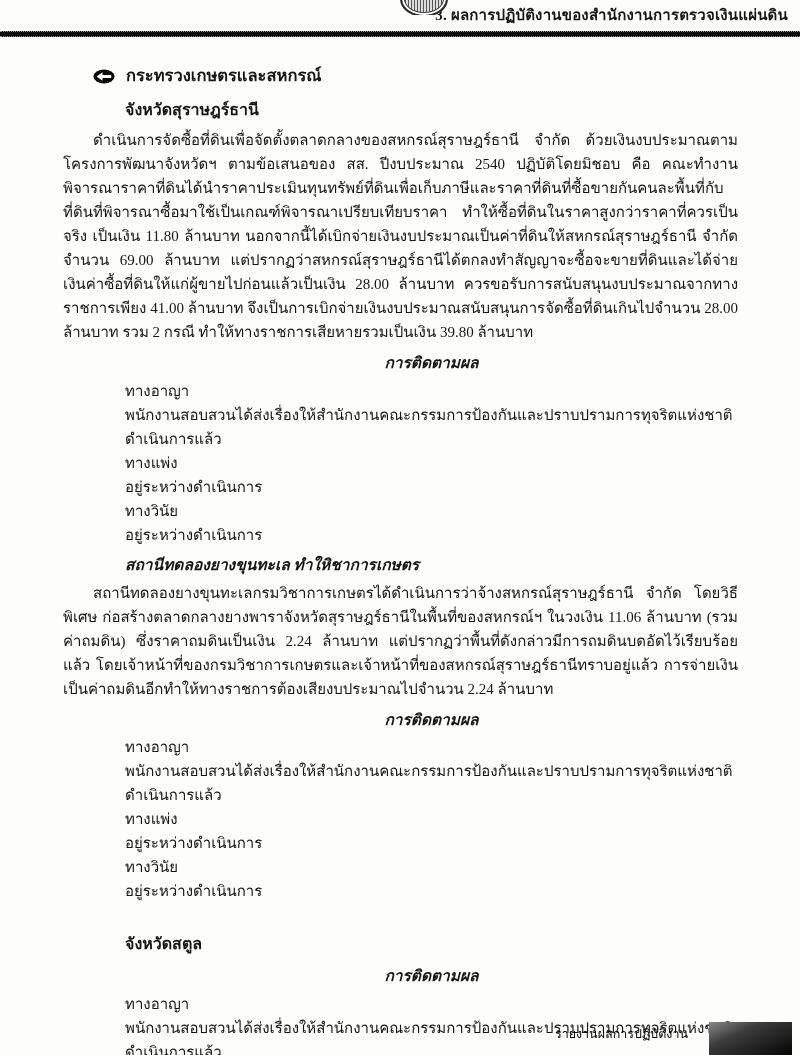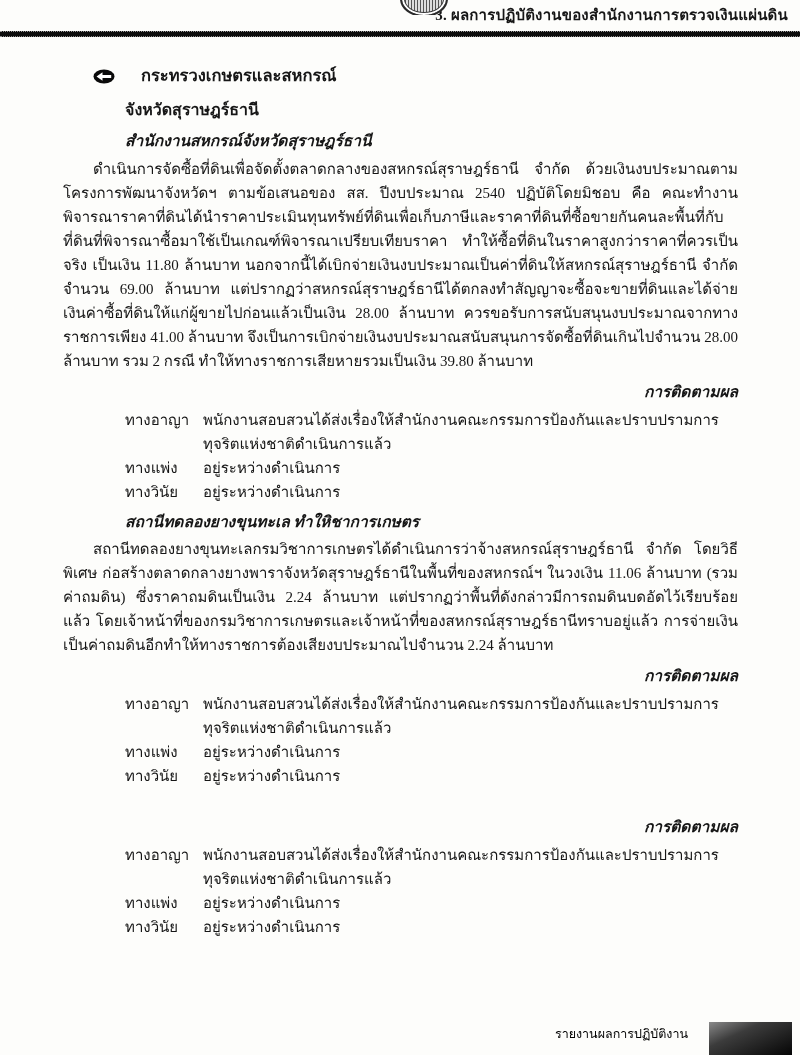--- a/index.html
+++ b/index.html
@@ -40,21 +40,21 @@
     background:repeating-linear-gradient(90deg,#555 0 1px,#ddd 1px 3px);
   }
   
   .content{
     padding:24px 62px 0 63px;
     font-size:15px;
     line-height:1.6;
     text-align:justify;
   }
   .ministry-row{
-    display:flex;align-items:center;gap:26px;
+    display:flex;align-items:center;gap:11px;
     margin:2px 0 8px 30px;
     font-weight:bold;font-size:16.5px;
     text-align:left;
   }
   .bullet{flex:none;display:inline-flex;}
   .province-heading{
     font-weight:bold;
     font-size:16px;
     margin:8px 0 5px 62px;
     text-align:left;
@@ -66,26 +66,27 @@
     text-align:left;
   }
   .para{
     text-indent:30px;
     margin:0 0 5px 0;
   }
   .fu-heading{
     font-weight:bold;font-style:italic;
     font-size:15.5px;
     margin:7px 0 3px 62px;
-    text-align:right;
+    text-align:center;
   }
   .fu-row{
     display:flex;
     margin-left:62px;
     text-align:left;
+    flex-direction:column;
   }
   .fu-label{width:78px;flex:none;}
   .fu-value{flex:1;}
   .section-gap{height:20px;}
   
   .footer-text{
     position:absolute;
     right:112px;bottom:11px;
     font-size:12.5px;
     color:#000000;
@@ -116,21 +117,20 @@
         <svg width="22" height="15" viewBox="0 0 22 15" aria-hidden="true">
           <ellipse cx="11" cy="7.5" rx="10.5" ry="7" fill="#0a0a0a"></ellipse>
           <path d="M3.5 7.5 L9.5 3.2 L9.5 5.9 L18.2 5.9 L18.2 9.1 L9.5 9.1 L9.5 11.8 Z" fill="#ffffff"></path>
         </svg>
       </span>
       <span>กระทรวงเกษตรและสหกรณ์</span>
     </div>
 
     <div class="province-heading">จังหวัดสุราษฎร์ธานี</div>
 
-    <div class="unit-heading">สำนักงานสหกรณ์จังหวัดสุราษฎร์ธานี</div>
     <div class="para">ดำเนินการจัดซื้อที่ดินเพื่อจัดตั้งตลาดกลางของสหกรณ์สุราษฎร์ธานี จำกัด  ด้วยเงินงบประมาณตามโครงการพัฒนาจังหวัดฯ ตามข้อเสนอของ สส. ปีงบประมาณ 2540 ปฏิบัติโดยมิชอบ  คือ  คณะทำงานพิจารณาราคาที่ดินได้นำราคาประเมินทุนทรัพย์ที่ดินเพื่อเก็บภาษีและราคาที่ดินที่ซื้อขายกันคนละพื้นที่กับที่ดินที่พิจารณาซื้อมาใช้เป็นเกณฑ์พิจารณาเปรียบเทียบราคา  ทำให้ซื้อที่ดินในราคาสูงกว่าราคาที่ควรเป็นจริง  เป็นเงิน  11.80  ล้านบาท  นอกจากนี้ได้เบิกจ่ายเงินงบประมาณเป็นค่าที่ดินให้สหกรณ์สุราษฎร์ธานี จำกัด  จำนวน  69.00  ล้านบาท  แต่ปรากฏว่าสหกรณ์สุราษฎร์ธานีได้ตกลงทำสัญญาจะซื้อจะขายที่ดินและได้จ่ายเงินค่าซื้อที่ดินให้แก่ผู้ขายไปก่อนแล้วเป็นเงิน  28.00  ล้านบาท  ควรขอรับการสนับสนุนงบประมาณจากทางราชการเพียง  41.00  ล้านบาท จึงเป็นการเบิกจ่ายเงินงบประมาณสนับสนุนการจัดซื้อที่ดินเกินไปจำนวน  28.00  ล้านบาท  รวม  2 กรณี  ทำให้ทางราชการเสียหายรวมเป็นเงิน  39.80  ล้านบาท</div>
 
     <div class="fu-heading">การติดตามผล</div>
     <div class="fu-row">
       <div class="fu-label">ทางอาญา</div>
       <div class="fu-value">พนักงานสอบสวนได้ส่งเรื่องให้สำนักงานคณะกรรมการป้องกันและปราบปรามการทุจริตแห่งชาติดำเนินการแล้ว</div>
     </div>
     <div class="fu-row">
       <div class="fu-label">ทางแพ่ง</div>
       <div class="fu-value">อยู่ระหว่างดำเนินการ</div>
@@ -152,20 +152,21 @@
       <div class="fu-label">ทางแพ่ง</div>
       <div class="fu-value">อยู่ระหว่างดำเนินการ</div>
     </div>
     <div class="fu-row">
       <div class="fu-label">ทางวินัย</div>
       <div class="fu-value">อยู่ระหว่างดำเนินการ</div>
     </div>
 
     <div class="section-gap"></div>
 
+    <div class="province-heading">จังหวัดสตูล</div>
 
 
     <div class="fu-heading">การติดตามผล</div>
     <div class="fu-row">
       <div class="fu-label">ทางอาญา</div>
       <div class="fu-value">พนักงานสอบสวนได้ส่งเรื่องให้สำนักงานคณะกรรมการป้องกันและปราบปรามการทุจริตแห่งชาติดำเนินการแล้ว</div>
     </div>
     <div class="fu-row">
       <div class="fu-label">ทางแพ่ง</div>
       <div class="fu-value">อยู่ระหว่างดำเนินการ</div>

